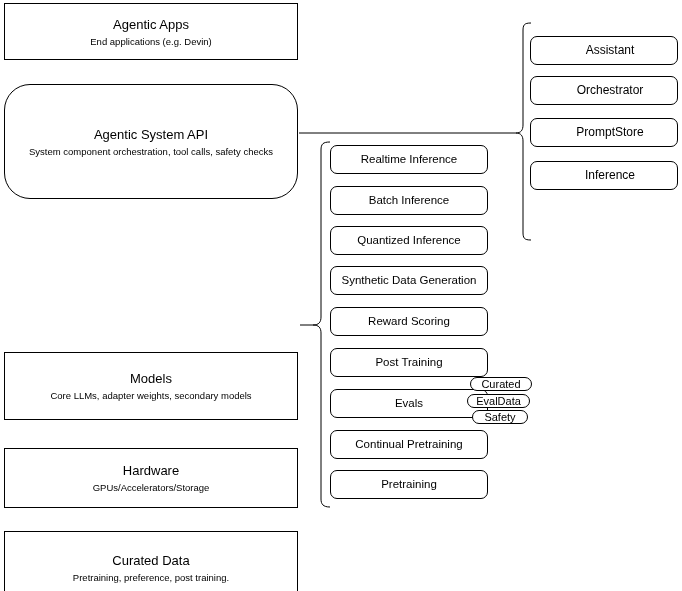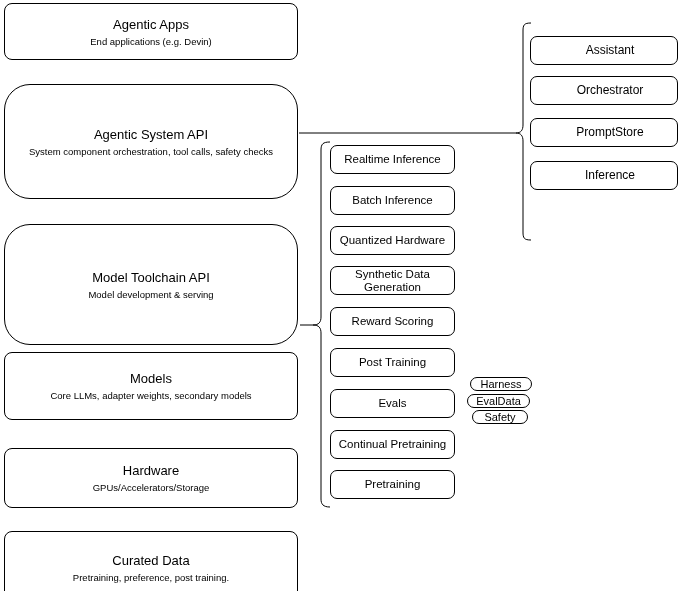--- a/index.html
+++ b/index.html
@@ -24,26 +24,26 @@
     box-sizing: border-box;
     background: #ffffff;
     border: 1px solid #000000;
     display: flex;
     flex-direction: column;
     align-items: center;
     justify-content: center;
     text-align: center;
     z-index: 1;
   }
-  .leftcol { left: 4px; width: 294px; border-radius: 8px; }
+  .leftcol { left: 4px; width: 294px; border-radius: 0; }
   .bigradius { border-radius: 26px; }
   .title { font-size: 13px; line-height: 15px; }
   .subtitle { font-size: 9.5px; line-height: 11px; margin-top: 4px; }
   .midcol {
-    left: 330px; width: 125px; height: 29px;
+    left: 330px; width: 158px; height: 29px;
     border-radius: 7px; font-size: 11.5px; line-height: 13px;
   }
   .rightcol {
     left: 530px; width: 148px; height: 29px;
     border-radius: 7px; font-size: 12px; line-height: 13px; padding-left: 12px;
   }
   .pill {
     height: 14px;
     border-radius: 8px;
     font-size: 11px;
@@ -66,24 +66,20 @@
   <div class="box leftcol" style="top:3px;height:57px">
     <div class="title">Agentic Apps</div>
     <div class="subtitle">End applications (e.g. Devin)</div>
   </div>
 
   <div class="box leftcol bigradius" style="top:84px;height:115px">
     <div class="title">Agentic System API</div>
     <div class="subtitle">System component orchestration, tool calls, safety checks</div>
   </div>
 
-  <div class="box leftcol bigradius" style="top:224px;height:121px">
-    <div class="title">Model Toolchain API</div>
-    <div class="subtitle">Model development &amp; serving</div>
-  </div>
 
   <div class="box leftcol" style="top:352px;height:68px">
     <div class="title">Models</div>
     <div class="subtitle">Core LLMs, adapter weights, secondary models</div>
   </div>
 
   <div class="box leftcol" style="top:448px;height:60px">
     <div class="title">Hardware</div>
     <div class="subtitle">GPUs/Accelerators/Storage</div>
   </div>
@@ -93,21 +89,21 @@
     <div class="subtitle">Pretraining, preference, post training.</div>
   </div>
 
   <div class="box midcol" style="top:145px">
     <span>Realtime Inference</span>
   </div>
   <div class="box midcol" style="top:186px">
     <span>Batch Inference</span>
   </div>
   <div class="box midcol" style="top:226px">
-    <span>Quantized Hardware</span>
+    <span>Quantized Inference</span>
   </div>
   <div class="box midcol" style="top:266px">
     <span>Synthetic Data Generation</span>
   </div>
   <div class="box midcol" style="top:307px">
     <span>Reward Scoring</span>
   </div>
   <div class="box midcol" style="top:348px">
     <span>Post Training</span>
   </div>
@@ -115,21 +111,21 @@
     <span>Evals</span>
   </div>
   <div class="box midcol" style="top:430px">
     <span>Continual Pretraining</span>
   </div>
   <div class="box midcol" style="top:470px">
     <span>Pretraining</span>
   </div>
 
   <div class="box pill" style="left:470px;top:377px;width:62px">
-    <span>Harness</span>
+    <span>Curated</span>
   </div>
   <div class="box pill" style="left:467px;top:394px;width:63px">
     <span>EvalData</span>
   </div>
   <div class="box pill" style="left:472px;top:410px;width:56px">
     <span>Safety</span>
   </div>
 
   <div class="box rightcol" style="top:36px">
     <span>Assistant</span>

